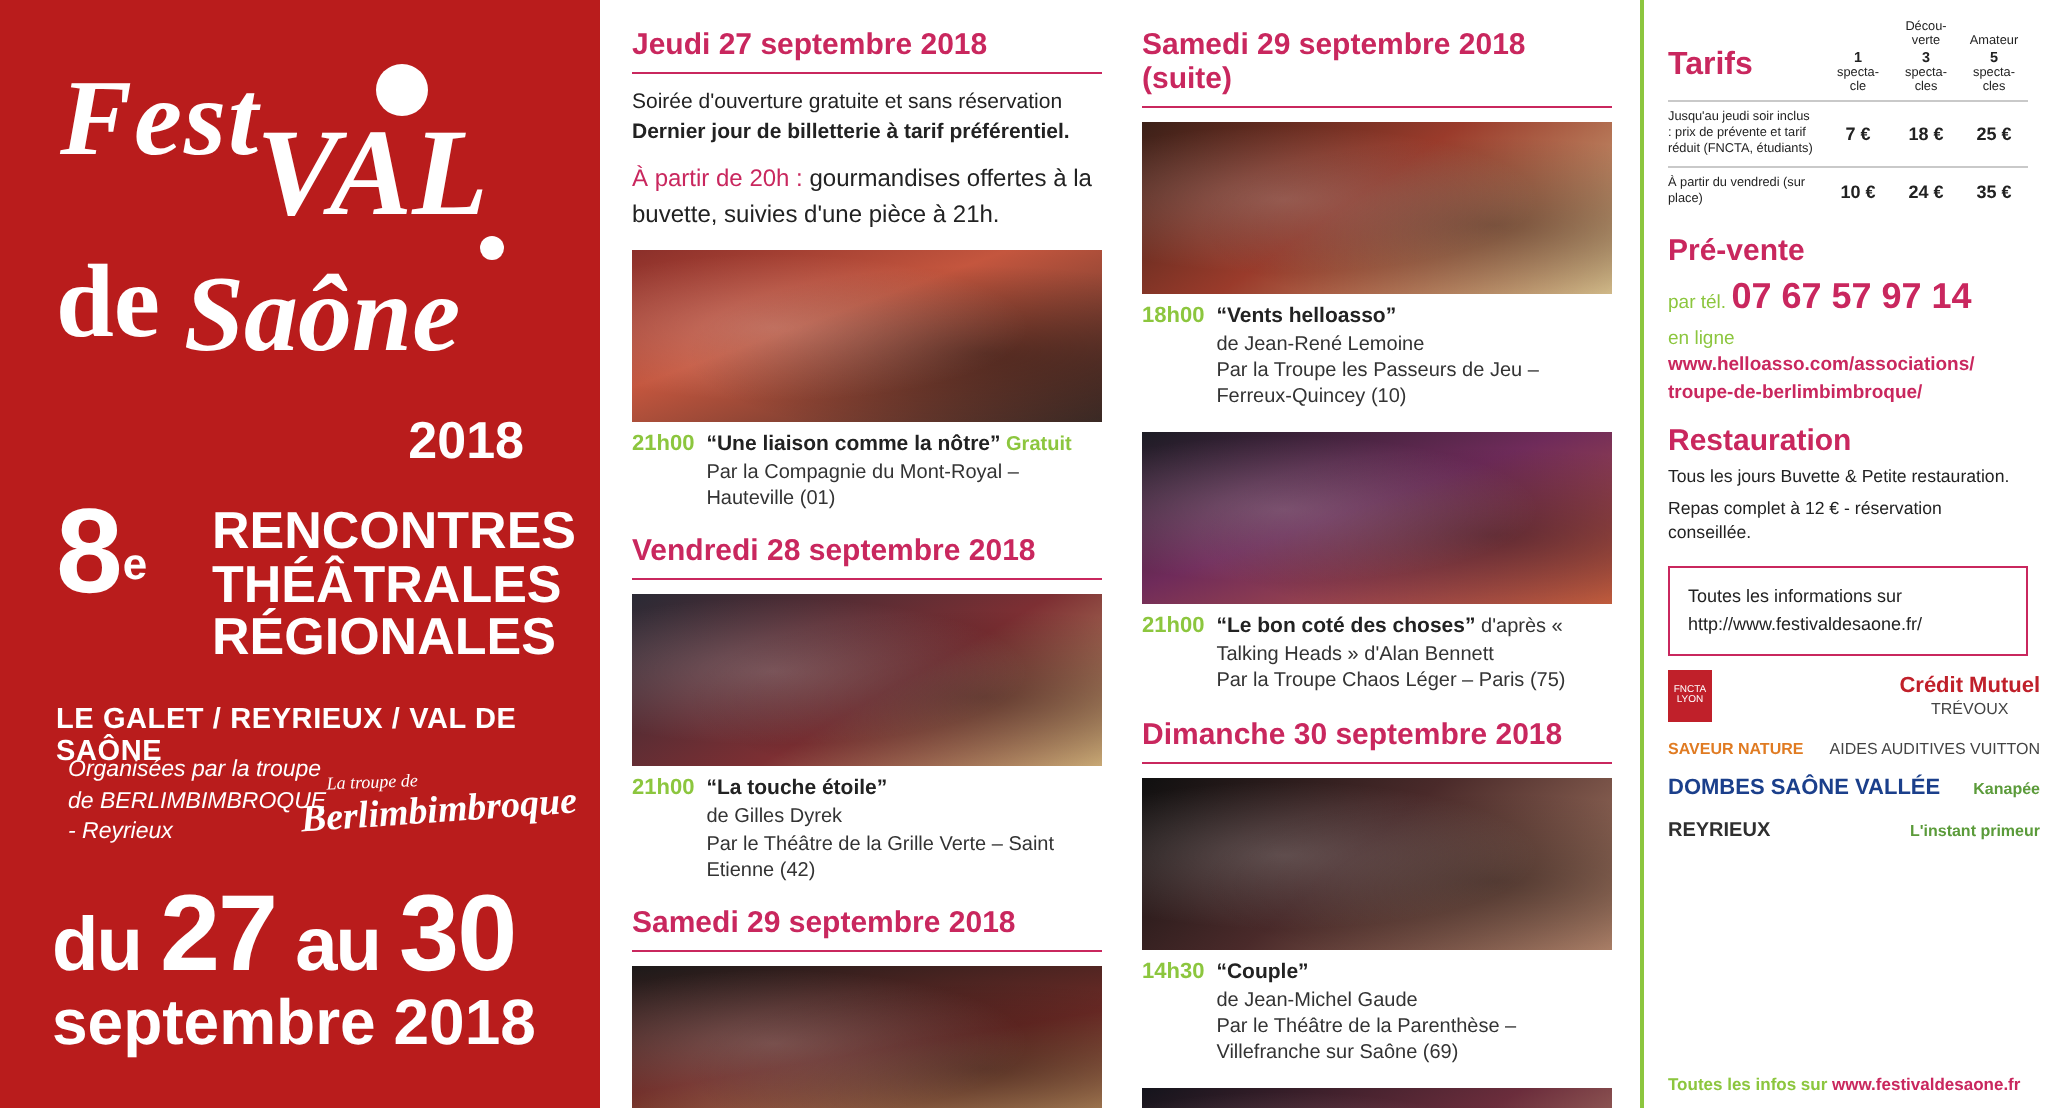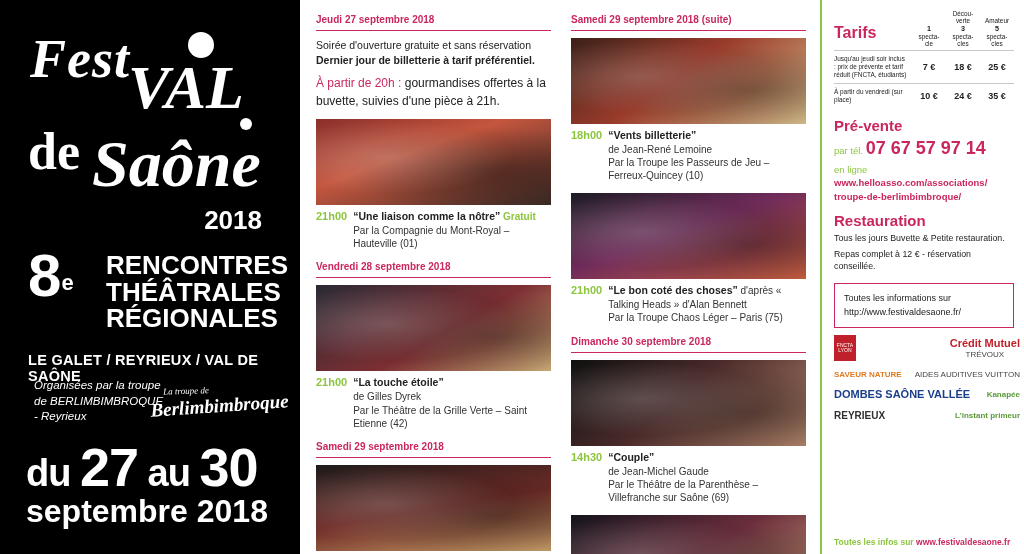--- a/index.html
+++ b/index.html
@@ -5,21 +5,21 @@
   * { box-sizing: border-box; margin:0; padding:0; }
   body {
     width:1024px; height:554px; overflow:hidden;
     font-family:"Liberation Sans", sans-serif;
     background:#ffffff;
   }
   .poster { position:relative; width:1024px; height:554px; display:flex; }
 
   
   .left {
-    width:300px; height:554px; background:#000000; position:relative;
+    width:300px; height:554px; background:#b91c1c; position:relative;
     color:#ffffff; flex:none;
   }
   .logo-wrap { position:relative; height:250px; }
   .logo-fest {
     position:absolute; left:30px; top:28px;
     font-family:"Liberation Serif", serif; font-style:italic; font-weight:bold;
     color:#ffffff; font-size:54px; letter-spacing:1px;
   }
   .logo-val {
     position:absolute; left:128px; top:52px;
@@ -27,21 +27,21 @@
     color:#ffffff; font-size:62px;
   }
   .logo-de {
     position:absolute; left:28px; top:122px;
     font-family:"Liberation Serif", serif; font-weight:bold;
     color:#ffffff; font-size:52px;
   }
   .logo-saone {
     position:absolute; left:92px; top:126px;
     font-family:"Liberation Serif", serif; font-style:italic; font-weight:bold;
-    color:#ffffff; font-size:66px;
+    color:#ffffff; font-size:54px;
   }
   .logo-year {
     position:absolute; right:38px; top:205px;
     font-weight:bold; font-size:26px; color:#ffffff;
   }
   .dot-i {
     position:absolute; width:26px; height:26px; border-radius:50%;
     background:#ffffff; left:188px; top:32px;
   }
   .dot-acc {
@@ -80,21 +80,21 @@
   .dates .l1 { font-size:54px; font-weight:bold; line-height:1; letter-spacing:-1px;}
   .dates .l1 .sm { font-size:38px; }
   .dates .l2 { font-size:32px; font-weight:bold; line-height:1.1; }
 
   
   .center { width:520px; height:554px; position:relative; flex:none; padding:14px 8px 0 10px; display:flex; }
   .col { width:252px; padding:0 6px; }
   .col.left-col { margin-right:8px; }
 
   .dayhead {
-    color:#c9275e; font-weight:bold; font-size:10px;
+    color:#c9275e; font-weight:bold; font-size:15px;
     border-bottom:1.4px solid #c9275e; padding-bottom:5px; margin-bottom:7px;
   }
   .intro { font-size:10.5px; color:#222; line-height:1.45; margin-bottom:7px; }
   .intro b { font-weight:bold; }
   .intro2 { font-size:12px; color:#c9275e; line-height:1.45; margin-bottom:9px;}
   .intro2 .blk { color:#222; }
 
   .show { margin-bottom:11px; }
   .photo {
     width:100%; height:86px; background:#2b2b2b; overflow:hidden; position:relative;
@@ -245,21 +245,21 @@
 
     <div class="col">
 
       <div class="dayhead">Samedi 29 septembre 2018 (suite)</div>
 
       <div class="show">
         <div class="photo p4"></div>
         <div class="caption">
           <div class="time">18h00</div>
           <div class="cap-txt">
-            <span class="title">“Vents billetterie”</span><br>
+            <span class="title">“Vents helloasso”</span><br>
             <span class="meta">de Jean-René Lemoine</span><br>
             <span class="meta">Par la Troupe les Passeurs de Jeu – Ferreux-Quincey (10)</span>
           </div>
         </div>
       </div>
 
       <div class="show">
         <div class="photo p6"></div>
         <div class="caption">
           <div class="time">21h00</div>

